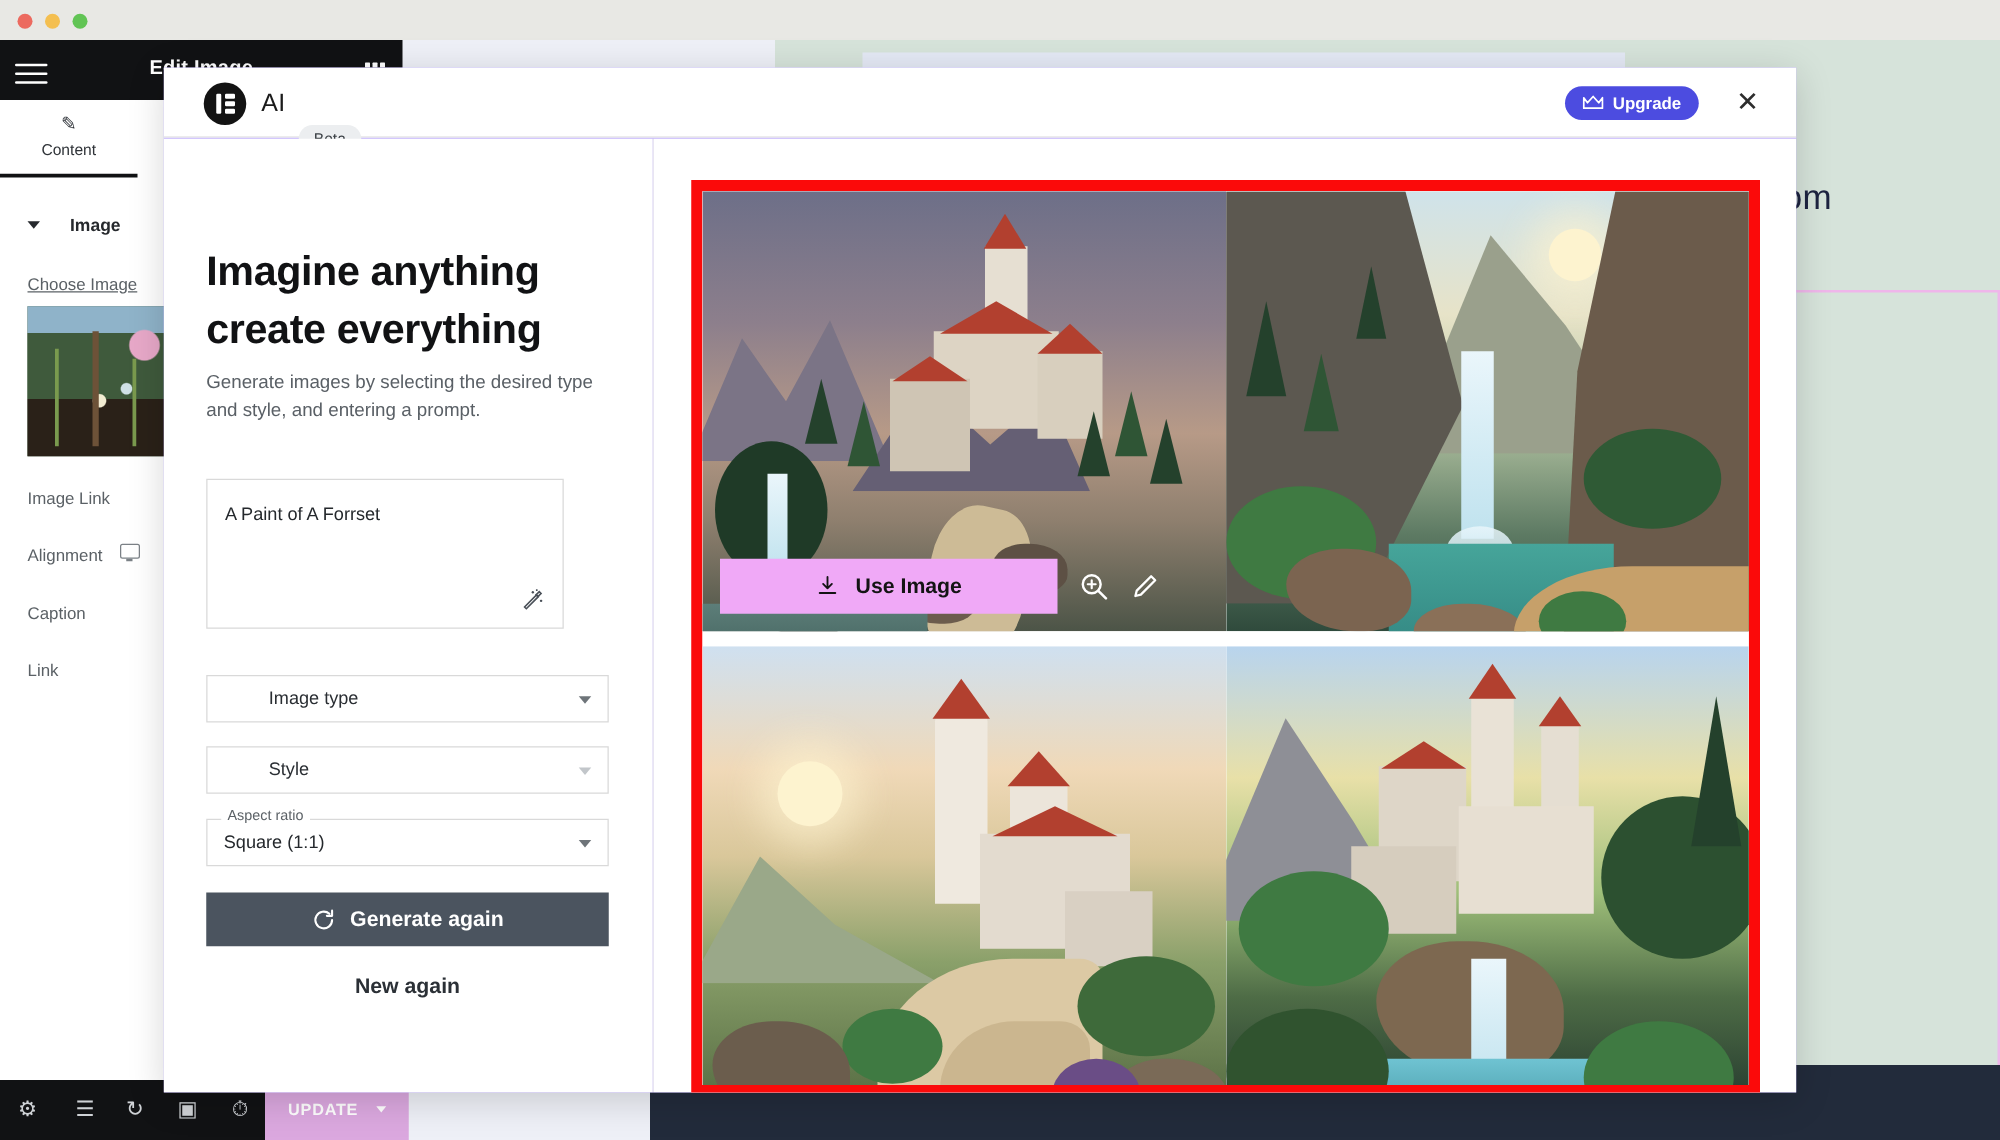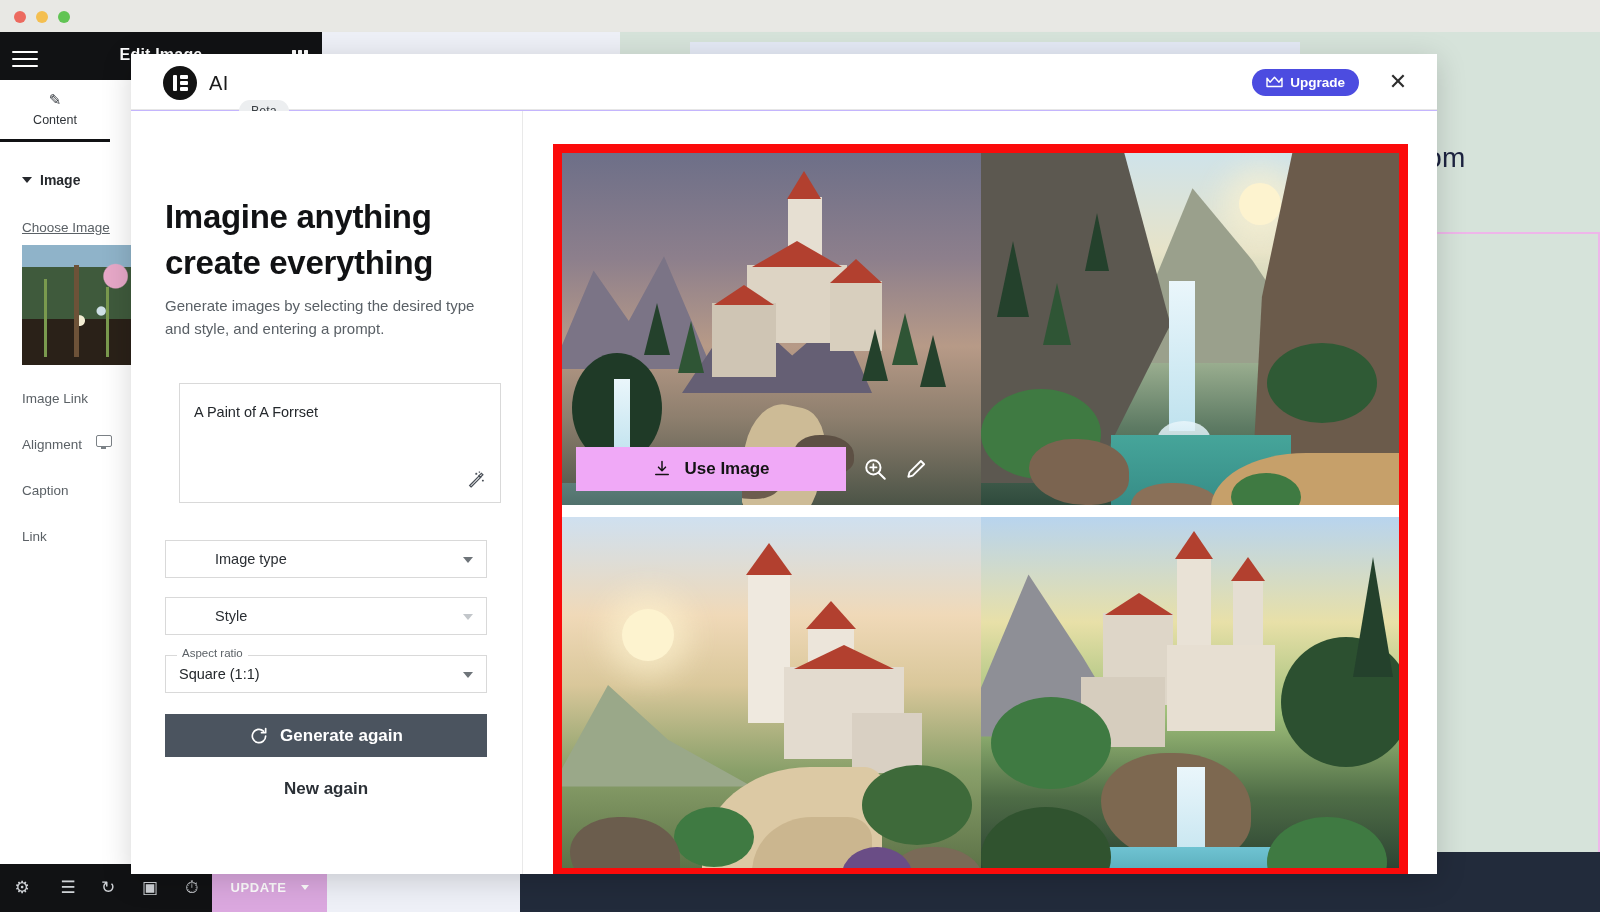--- a/index.html
+++ b/index.html
@@ -74,21 +74,21 @@
     position: absolute; left: 0; top: 0; width: 110px; height: 62px;
     border-bottom: 3px solid #111214;
     display: flex; flex-direction: column; align-items: center; justify-content: center; gap: 6px;
   }
   #tab-content .lbl { font-size: 12.5px; color: #2f3338; }
   .pencil-glyph { font-size: 15px; line-height: 1; color: #33373d; }
 
   #section-image-head {
     position: absolute; left: 22px; top: 92px;
     font-size: 14px; font-weight: 700; color: #26292d;
-    display: flex; align-items: center; gap: 8px;
+    display: flex; align-items: center; gap: 24px;
   }
   .caret-down {
     width: 0; height: 0; border-left: 5px solid transparent; border-right: 5px solid transparent;
     border-top: 6px solid #26292d;
   }
   .panel-label {
     position: absolute; left: 22px; font-size: 13.5px; color: #5b6166;
   }
   #lbl-choose-image { top: 140px; text-decoration: underline; }
   #lbl-image-size  { top: 311px; }
@@ -188,21 +188,21 @@
   #form-col { position: absolute; left: 0; top: 57px; width: 391px; height: 763px; background: #fff; }
   #headline {
     position: absolute; left: 34px; top: 83px; width: 330px;
     font-size: 33px; font-weight: 700; line-height: 1.38; color: #111214; letter-spacing: -.3px;
   }
   #subtext {
     position: absolute; left: 34px; top: 184px; width: 320px;
     font-size: 15px; line-height: 1.5; color: #5a6066;
   }
   #prompt-box {
-    position: absolute; left: 48px; top: 272px; width: 322px; height: 120px;
+    position: absolute; left: 34px; top: 272px; width: 286px; height: 120px;
     border: 1px solid #d9d9d9; background: #fff;
   }
   #prompt-text {
     position: absolute; left: 14px; top: 20px; font-size: 14.5px; color: #24282c;
   }
   #magic-wand-icon {
     position: absolute; right: 12px; bottom: 10px; width: 22px; height: 22px; color: #4a5058;
   }
   .select-field {
     position: absolute; left: 34px; width: 322px; height: 38px;

